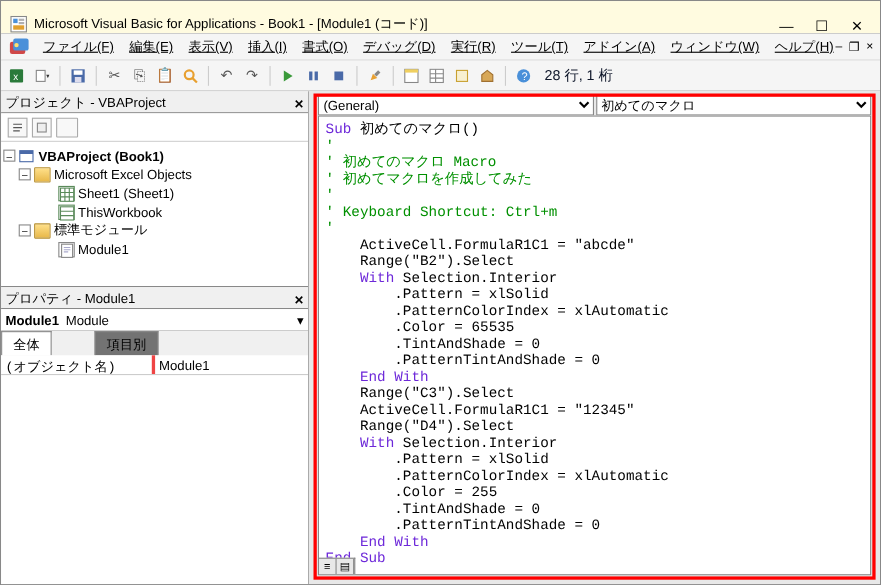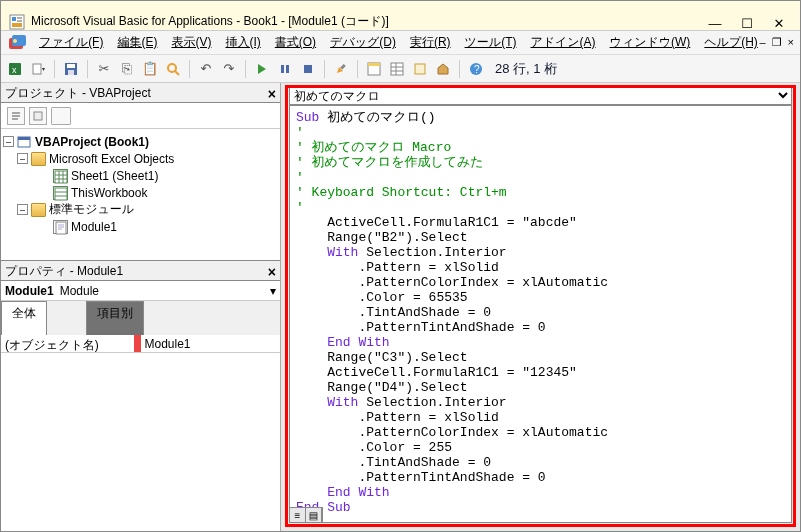--- a/index.html
+++ b/index.html
@@ -24,26 +24,26 @@
 .proj-tb { height:26px; display:flex; align-items:center; gap:4px; padding:0 6px; border-bottom:1px solid #ccc; background:#fff;}
 .proj-tb .ptb-btn { width:18px;height:18px; border:1px solid #aaa; background:#f8f8f8; display:flex;align-items:center;justify-content:center;}
 .tree { flex:1; background:#fff; overflow:auto; padding:4px 2px; font-size:12px; border-bottom:1px solid #888;}
 .tree-row { display:flex; align-items:center; height:17px; white-space:nowrap;}
 .tree-row .exp { width:11px;height:11px; border:1px solid #888; display:inline-flex;align-items:center;justify-content:center; font-size:9px; margin-right:3px; background:#fff;}
 .tree-row .ticon { width:15px;height:14px; margin-right:3px; display:inline-block;}
 .ind1{padding-left:14px;} .ind3{padding-left:50px;}
 .props { display:flex; flex-direction:column; flex:0 0 auto;}
 .props .obj-row { height:20px; display:flex; align-items:center; background:#fff; border-bottom:1px solid #ccc; padding:0 4px;}
 .props .obj-row b{margin-right:6px;}
-.props .tabs { height:34px; display:flex; background:#f0f0f0;}
+.props .tabs { height:22px; display:flex; background:#f0f0f0;}
 .props .tab { padding:3px 10px; border:1px solid #888; border-bottom:none; background:#fff; font-size:12px; margin-right:-1px;}
 .props .tab.inactive{background:#737373;margin-left:40px;}
 .props .grid { background:#fff; flex:1;}
 .props .grid-row { display:flex; border-bottom:1px solid #ccc; height:18px; font-size:12px;}
-.props .grid-row .c1{width:50%; padding:2px 4px; border-right:7px solid #ef4444;}
+.props .grid-row .c1{width:50%; padding:2px 4px; border-right:3px solid #ef4444;font-family:Liberation Mono, monospace;}
 .props .grid-row .c2{width:50%; padding:2px 4px;}
 .right-col { flex:1; display:flex; flex-direction:column; background:#e8e8e8; position:relative;}
 .highlight-box { position:absolute; top:2px; left:4px; right:4px; bottom:4px; border:3px solid #ff0000; pointer-events:none; z-index:10;}
 .code-hdr { height:22px; display:flex; gap:2px; padding:3px 8px 0 8px;}
 .code-hdr select { flex:1; height:19px; font-size:12px; border:1px solid #888; background:#fff;}
 .code-area { flex:1; background:#fff; margin:0 8px 8px 8px; border:1px solid #888; position:relative; overflow:hidden;}
 .code-pre { font-family:"MS Gothic","Courier New",monospace; font-size:13px; line-height:15px; padding:4px 6px; white-space:pre;}
 .kw{color:#6d28d9;} .cm{color:#009000;}
 .code-nav{position:absolute;left:0;bottom:0;display:flex;background:#e8e8e8;border-top:1px solid #888;border-right:1px solid #888;}
 .code-nav div{width:16px;height:14px;border-right:1px solid #888;display:flex;align-items:center;justify-content:center;font-size:10px;}
@@ -288,20 +288,21 @@
           <div class="c1">(オブジェクト名)</div>
           <div class="c2">Module1</div>
         </div>
       </div>
     </div>
   </div>
 
   <div class="right-col">
     <div class="highlight-box"></div>
     <div class="code-hdr">
+      <select><option>(General)</option></select>
       <select><option>初めてのマクロ</option></select>
     </div>
     <div class="code-area">
 <pre class="code-pre"><span class="kw">Sub</span><span> 初めてのマクロ()</span>
 <span class="cm">'</span>
 <span class="cm">' 初めてのマクロ Macro</span>
 <span class="cm">' 初めてマクロを作成してみた</span>
 <span class="cm">'</span>
 <span class="cm">' Keyboard Shortcut: Ctrl+m</span>
 <span class="cm">'</span>

